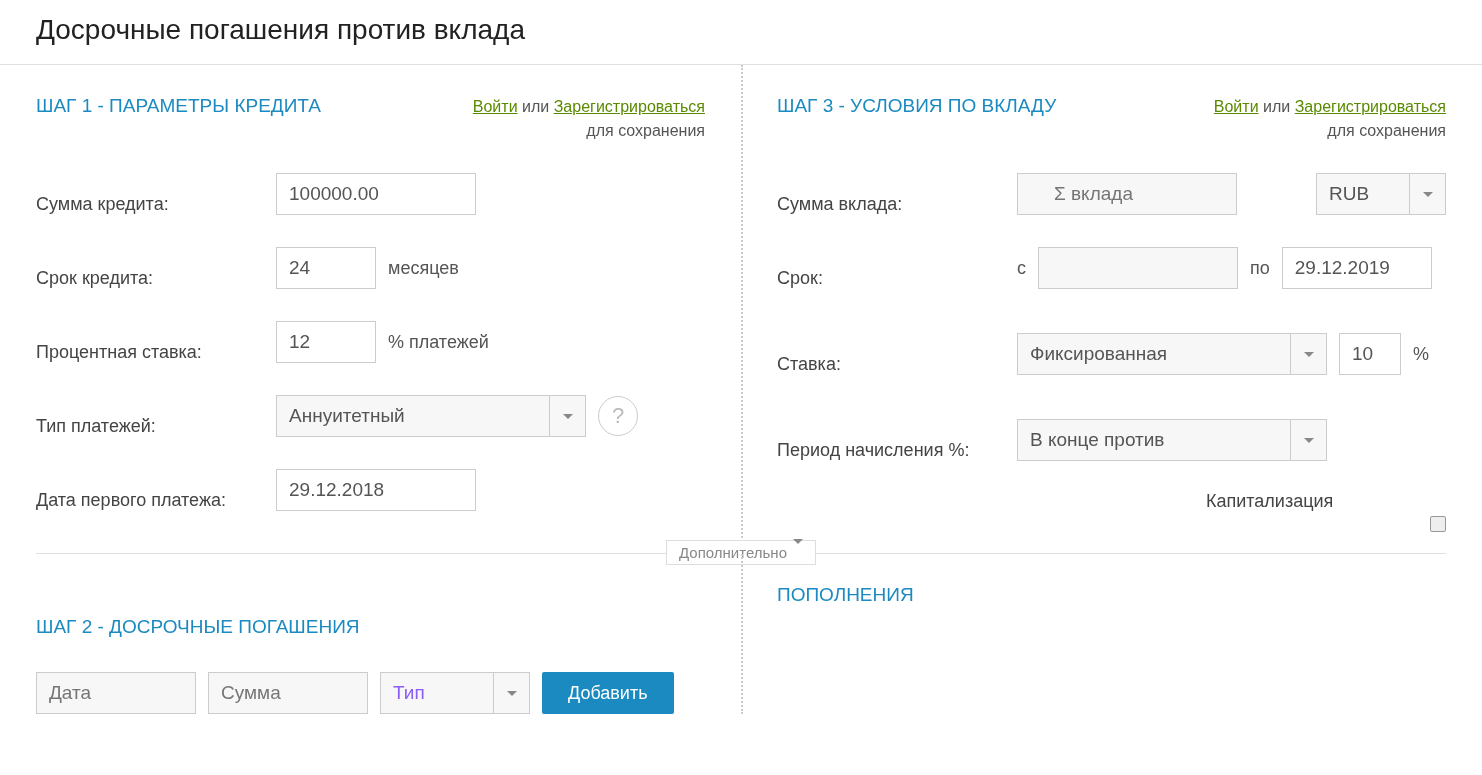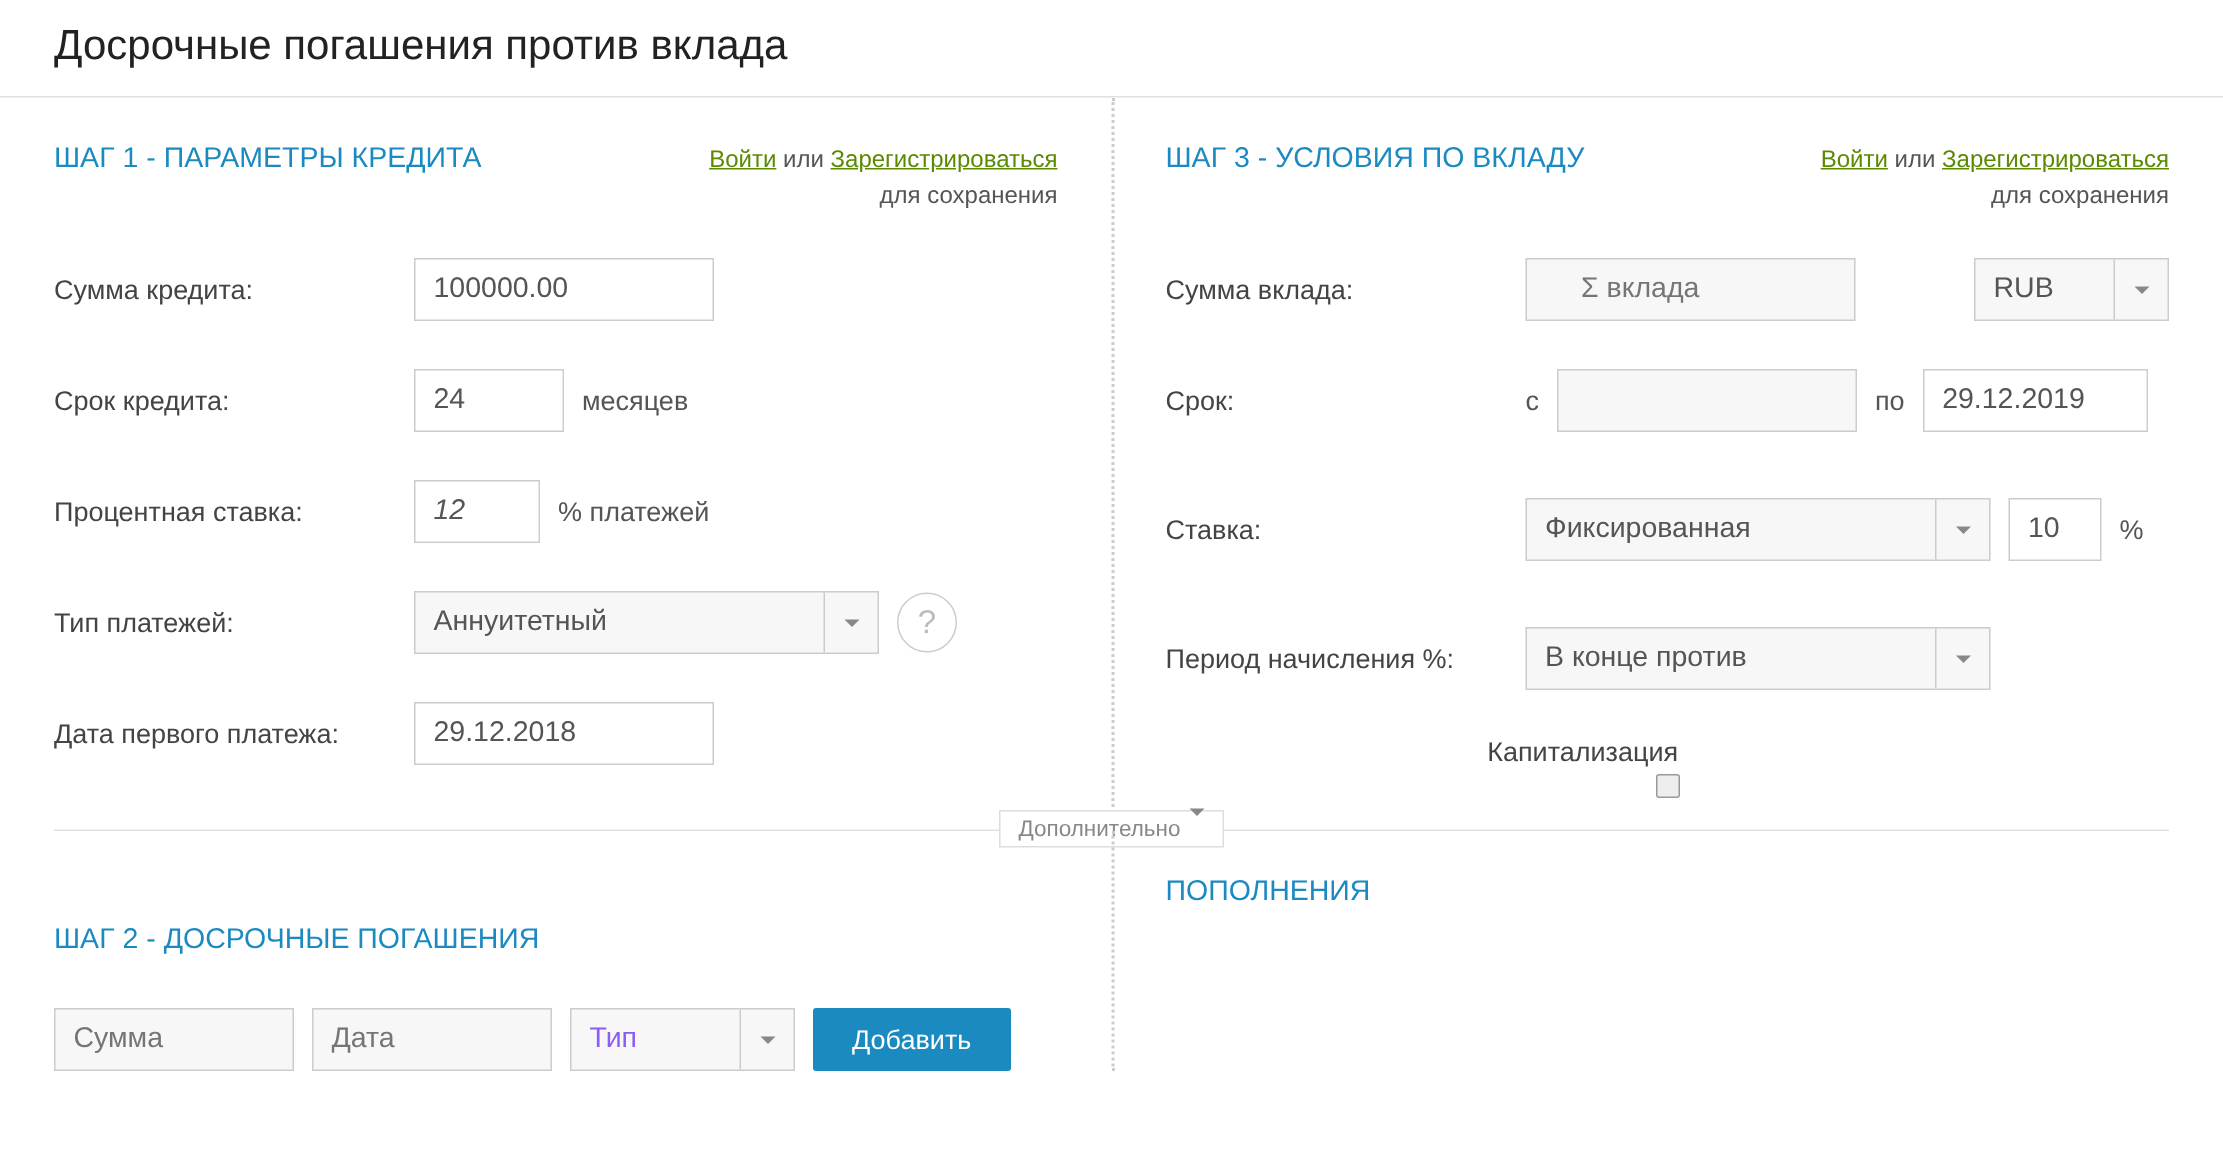--- a/index.html
+++ b/index.html
@@ -58,21 +58,21 @@
   }
   .auth-link {
     color: #5a8a00;
     text-decoration: underline;
     cursor: pointer;
   }
   .auth-sep { color: #555; }
   .auth-note { color: #555; }
   .form-row {
     display: flex;
-    align-items: center;
+    align-items: flex-end;
     margin-bottom: 30px;
     min-height: 44px;
   }
   .form-label {
     width: 240px;
     font-size: 18px;
     color: #444;
     flex-shrink: 0;
   }
   .form-controls {
@@ -223,21 +223,21 @@
       <div class="form-label">Срок кредита:</div>
       <div class="form-controls">
         <input class="input-text" style="width: 100px;" value="24">
         <span class="suffix-text">месяцев</span>
       </div>
     </div>
 
     <div class="form-row">
       <div class="form-label">Процентная ставка:</div>
       <div class="form-controls">
-        <input class="input-text" style="width: 84px; font-style: italic;" value="12">
+        <input class="input-text" style="width: 100px;" value="12">
         <span class="suffix-text">% платежей</span>
       </div>
     </div>
 
     <div class="form-row">
       <div class="form-label">Тип платежей:</div>
       <div class="form-controls">
         <div class="select-box" style="width:310px">
           <span>Аннуитетный</span>
           <span class="select-caret">
@@ -346,22 +346,22 @@
     <span><span class="caret-down"></span></span>
   </div>
 </div>
 
 <div class="step2-row">
   <div class="divider-vert"></div>
 
   <div class="col2">
     <div class="step-title" style="margin-bottom:34px;margin-top:32px;">ШАГ 2 - ДОСРОЧНЫЕ ПОГАШЕНИЯ</div>
     <div class="form-controls">
+      <input class="input-text" style="width: 160px; background: rgb(247, 247, 247); color: rgb(136, 136, 136);" placeholder="Дата">
       <input class="input-text" style="width: 160px; background: rgb(247, 247, 247); color: rgb(136, 136, 136);" placeholder="Сумма">
-      <input class="input-text" style="width: 160px; background: rgb(247, 247, 247); color: rgb(136, 136, 136);" placeholder="Дата">
       <div class="select-box" style="width:150px">
         <span class="select-placeholder">Тип</span>
         <span class="select-caret">
             <span class="caret-down"></span>
           </span>
       </div>
       <button class="btn-primary">Добавить</button>
     </div>
   </div>
 

